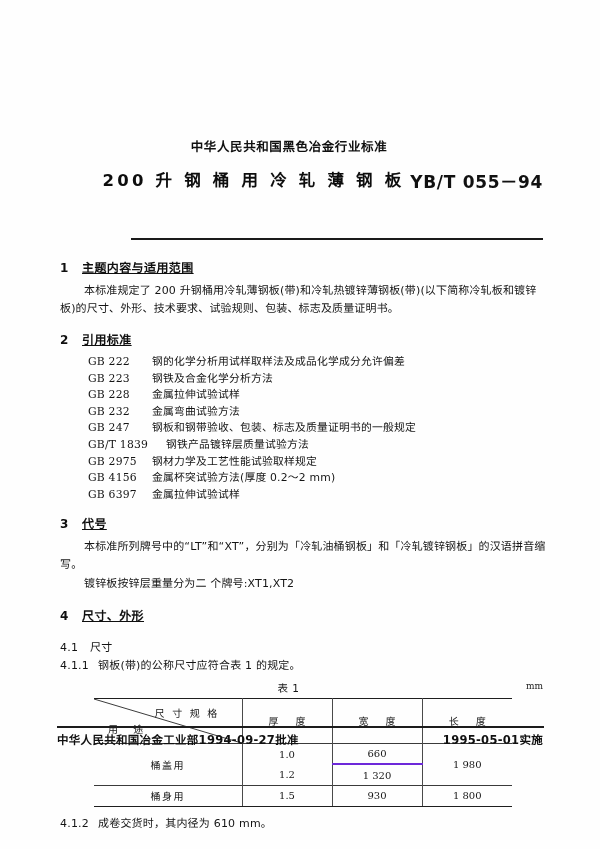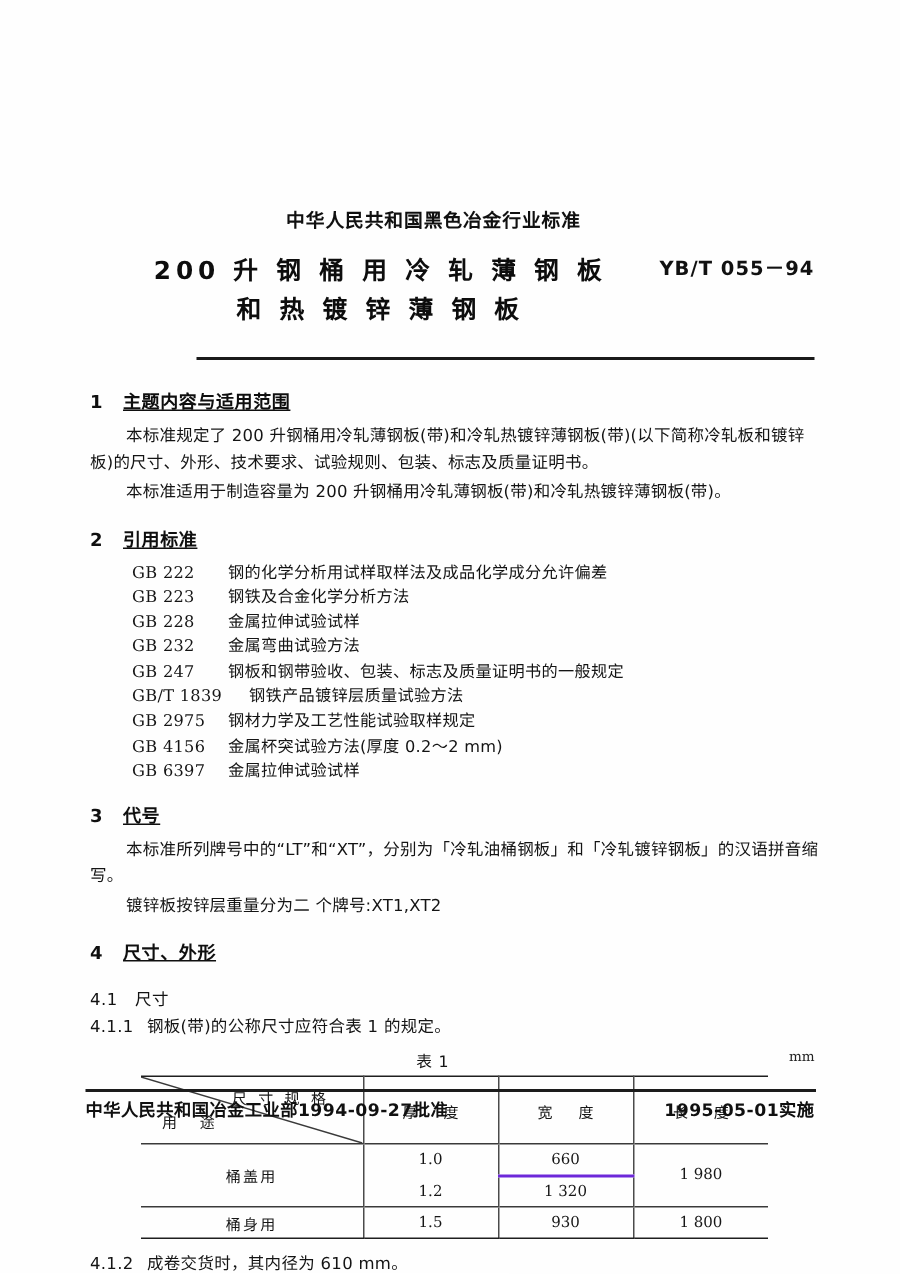--- a/index.html
+++ b/index.html
@@ -53,21 +53,21 @@
     font-weight: bold;
     letter-spacing: 3.2px;
     line-height: 26px;
     color: #0d0d0d;
   }
 
   .std-no {
     position: absolute;
     right: 57px;
     top: 168px;
-    font-size: 13px;
+    font-size: 17px;
     font-weight: bold;
     letter-spacing: 0.7px;
     font-family: "DejaVu Sans", "Liberation Sans", sans-serif;
     color: #111;
   }
 
   .rule-top {
     position: absolute;
     left: 131px;
     top: 238px;
@@ -265,32 +265,30 @@
 <body>
 
 <div class="page">
 
   <div class="masthead">
     <div class="issuer">中华人民共和国黑色冶金行业标准</div>
   </div>
 
   <div class="title-block">
     <div class="doc-title-line">200 升 钢 桶 用 冷 轧 薄 钢 板</div>
-    <div class="doc-title-line">和 热 镀 锌 薄 钢 板</div>
   </div>
 
   <div class="std-no">YB/T 055－94</div>
 
   <div class="rule-top"></div>
 
   <div class="content">
 
     <div class="sec-head"><span class="num">1</span><span>主题内容与适用范围</span></div>
     <p class="para">本标准规定了 200 升钢桶用冷轧薄钢板(带)和冷轧热镀锌薄钢板(带)(以下简称冷轧板和镀锌板)的尺寸、外形、技术要求、试验规则、包装、标志及质量证明书。</p>
-    <p class="para">本标准适用于制造容量为 200 升钢桶用冷轧薄钢板(带)和冷轧热镀锌薄钢板(带)。</p>
 
     <div class="gap-md"></div>
 
     <div class="sec-head"><span class="num">2</span><span>引用标准</span></div>
     <ul class="ref-list">
       <li class="ref-item"><span class="ref-code">GB 222</span><span class="ref-name">钢的化学分析用试样取样法及成品化学成分允许偏差</span></li>
       <li class="ref-item"><span class="ref-code">GB 223</span><span class="ref-name">钢铁及合金化学分析方法</span></li>
       <li class="ref-item"><span class="ref-code">GB 228</span><span class="ref-name">金属拉伸试验试样</span></li>
       <li class="ref-item"><span class="ref-code">GB 232</span><span class="ref-name">金属弯曲试验方法</span></li>
       <li class="ref-item"><span class="ref-code">GB 247</span><span class="ref-name">钢板和钢带验收、包装、标志及质量证明书的一般规定</span></li>

